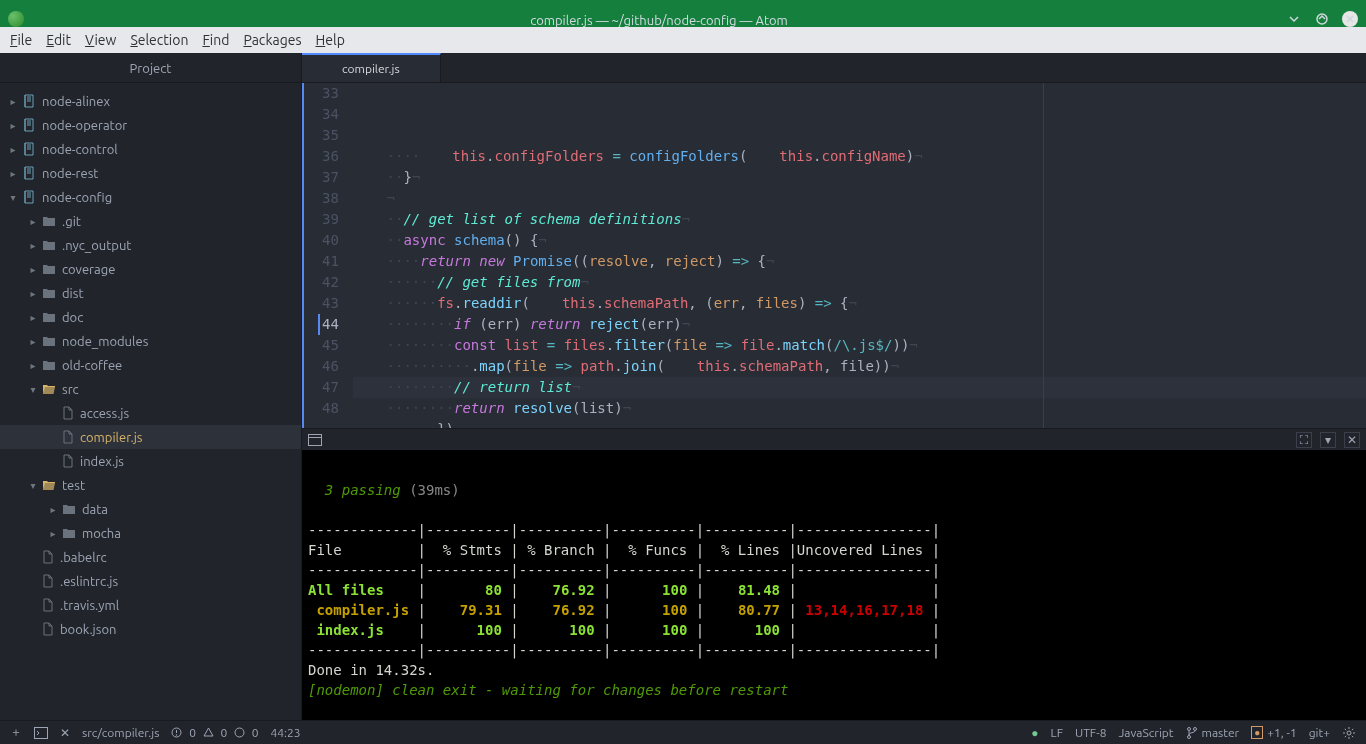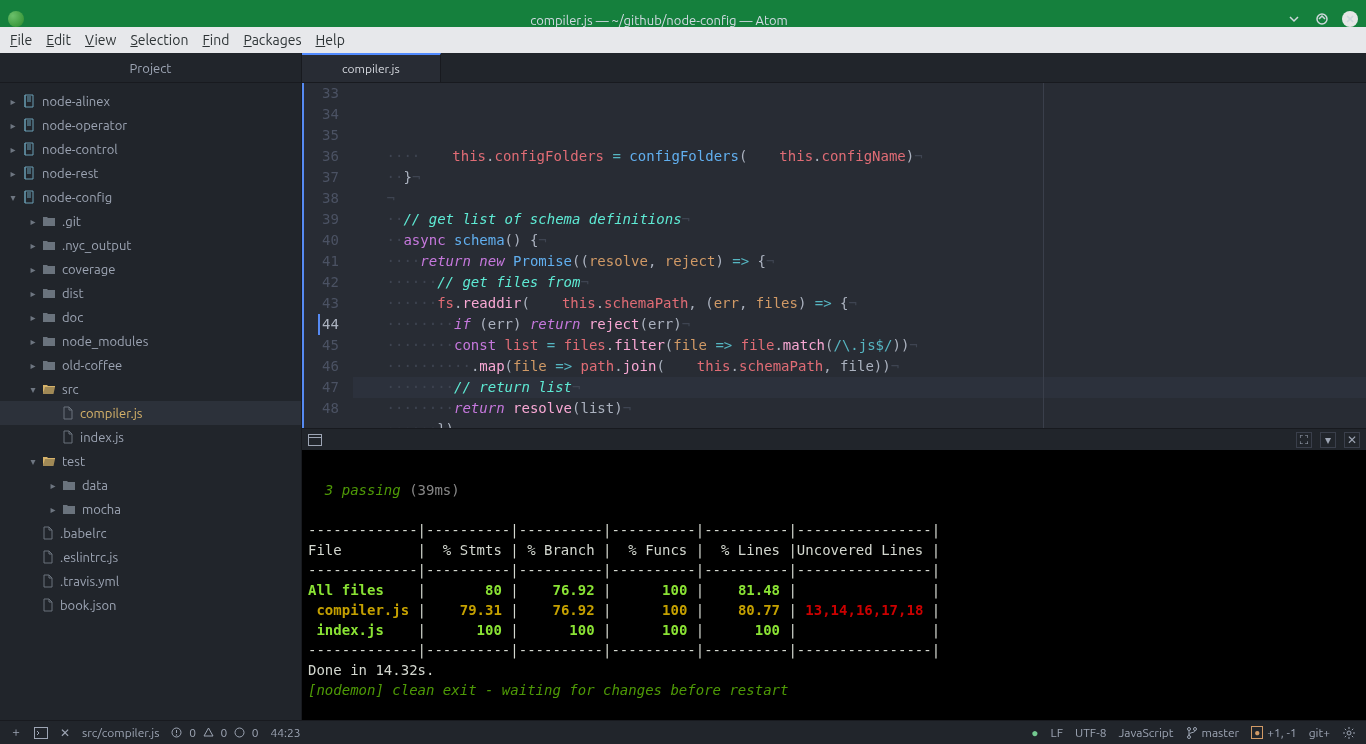--- a/index.html
+++ b/index.html
@@ -143,21 +143,21 @@
   color: #abb2bf;
   position: relative;
 }
 .code .line { height: 21px; }
 .code .line.cursor-line { background: #2c313c; }
 .wrap-guide { position: absolute; top: 0; bottom: 0; left: 690px; width: 1px; background: #3a3f4b; }
 .tok-this { color: #e06c75; margin-left: 32px; }
 .tok-prop { color: #e06c75; }
 .tok-op { color: #56b6c2; }
 .tok-fn { color: #61afef; }
-.tok-call { color: #f9a8d4; text-align: right; }
+.tok-call { color: #7dd3fc; text-align: right; }
 .tok-kw { color: #c678dd; font-style: italic; }
 .tok-kw2 { color: #c678dd; text-align: right; }
 .tok-cm { color: #5eead4; font-style: italic; }
 .tok-param { color: #d19a66; }
 .tok-regex { color: #56b6c2; text-align: right; }
 .tok-punc { color: #abb2bf; }
 .tok-invis { color: #3e4451; }
 
 .terminal-bar {
   height: 22px;
@@ -352,20 +352,30 @@
         </div>
         <div class="tree-row depth-1">
           <span class="chev">▾</span>
           <span class="icon folder-open">
             <svg width="14" height="12" viewBox="0 0 14 12">
               <path d="M1 2h4l1 1h7v1H3l-2 7z" fill="currentColor"></path>
               <path d="M2 4h11l-1.5 7H1z" fill="currentColor" opacity="0.7"></path>
             </svg>
           </span>
           <span class="label">src</span>
+        </div>
+        <div class="tree-row depth-2">
+          <span class="chev"></span>
+          <span class="icon file">
+            <svg width="12" height="14" viewBox="0 0 12 14">
+              <path d="M2 1h5l3 3v9H2z" stroke="currentColor" fill="none"></path>
+              <path d="M7 1v3h3" stroke="currentColor" fill="none"></path>
+            </svg>
+          </span>
+          <span class="label">access.js</span>
         </div>
         <div class="tree-row depth-2 selected active-file">
           <span class="chev"></span>
           <span class="icon file">
             <svg width="12" height="14" viewBox="0 0 12 14">
               <path d="M2 1h5l3 3v9H2z" stroke="currentColor" fill="none"></path>
               <path d="M7 1v3h3" stroke="currentColor" fill="none"></path>
             </svg>
           </span>
           <span class="label">compiler.js</span>

